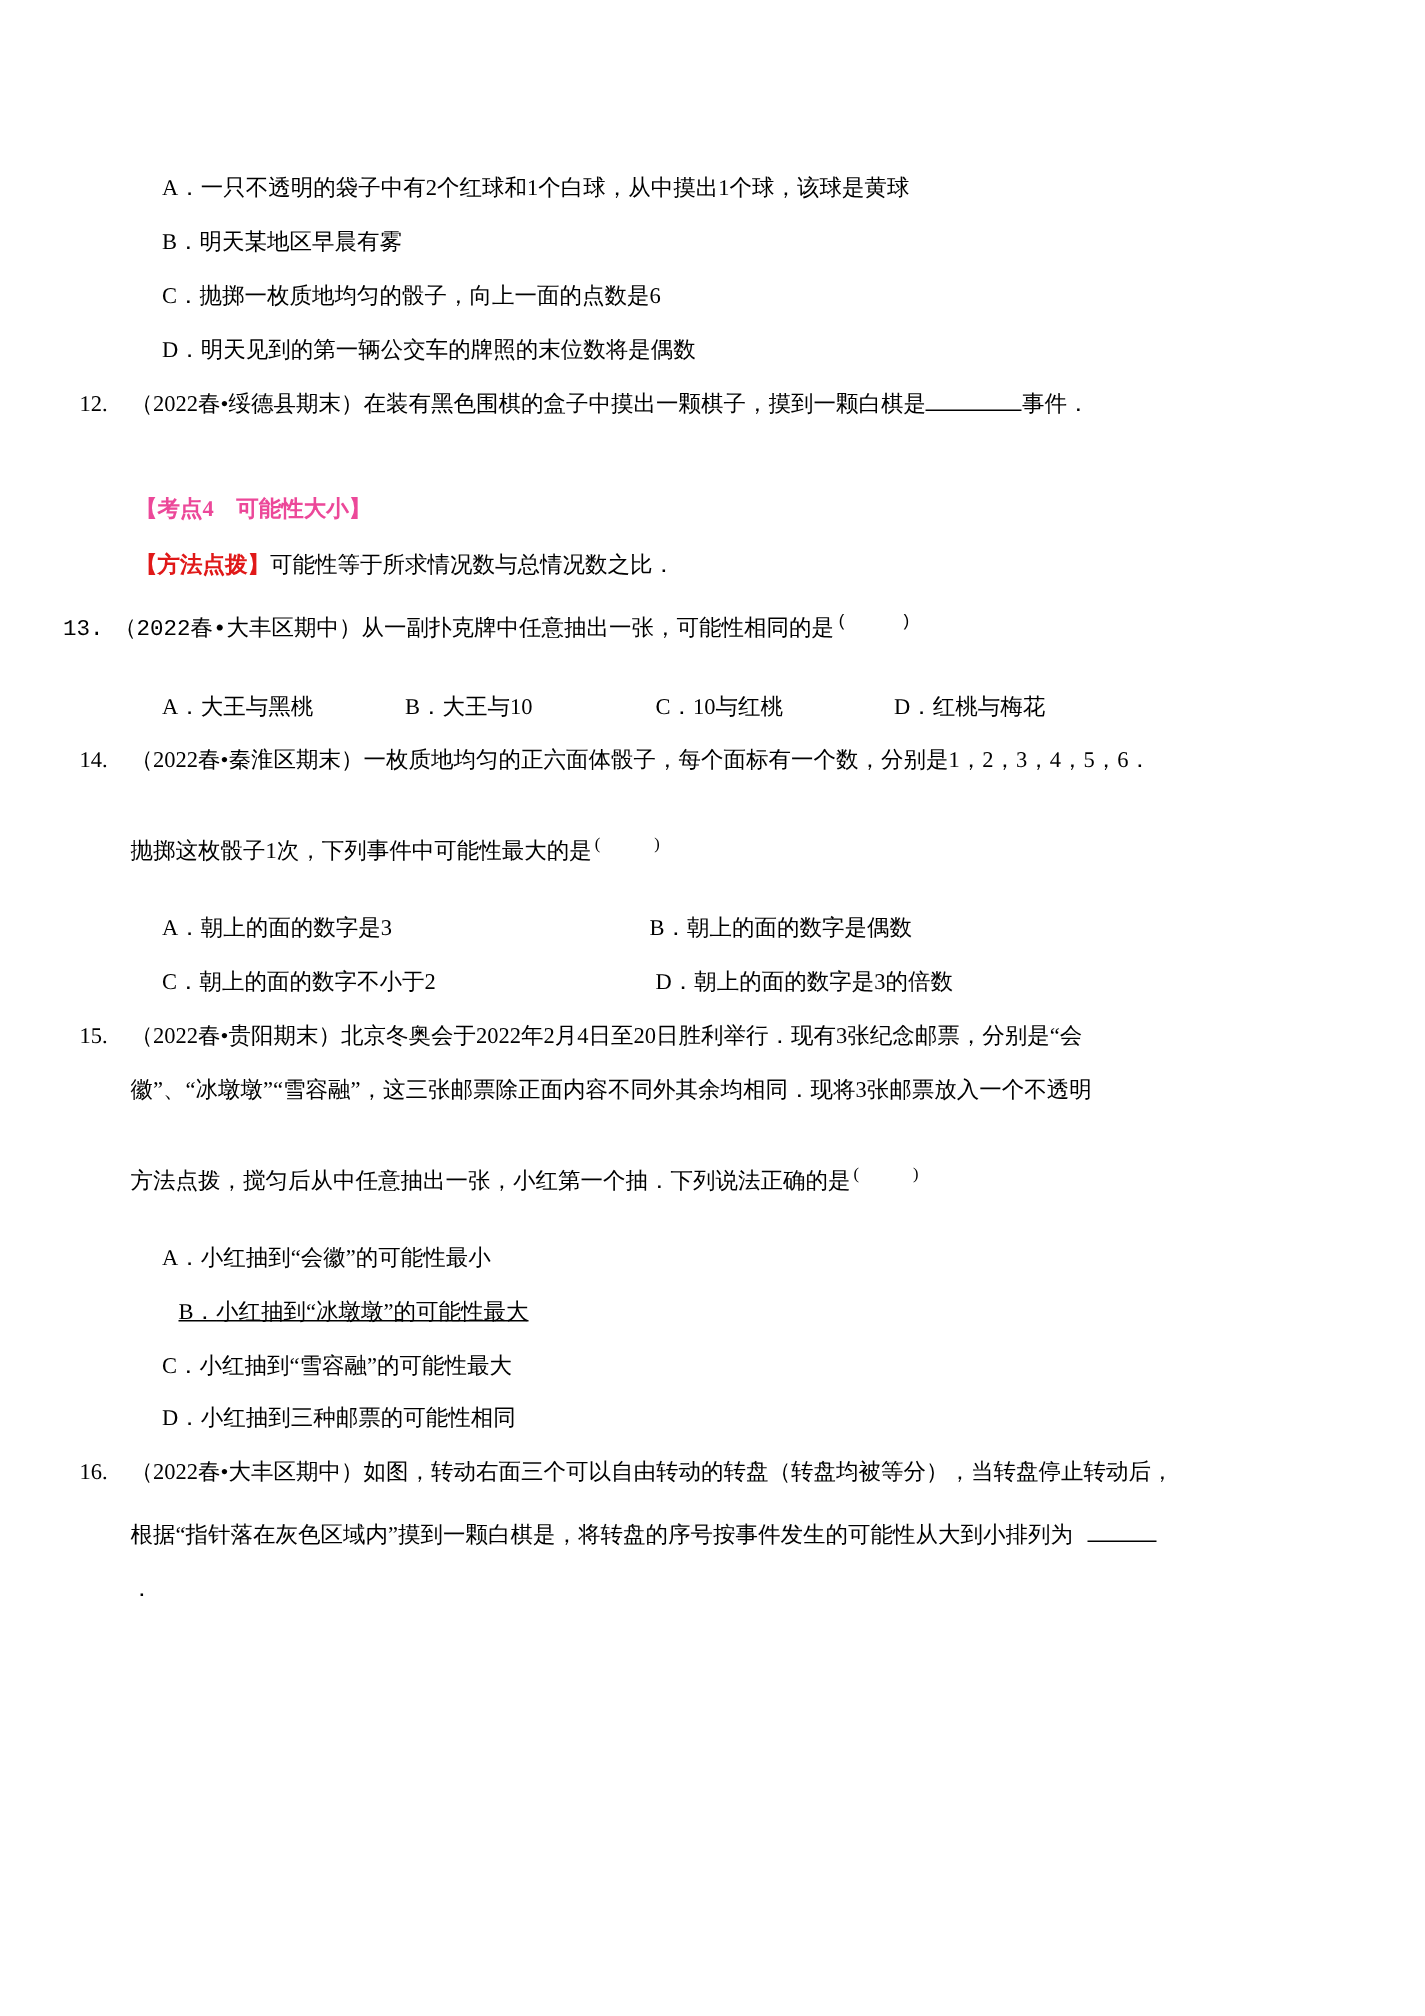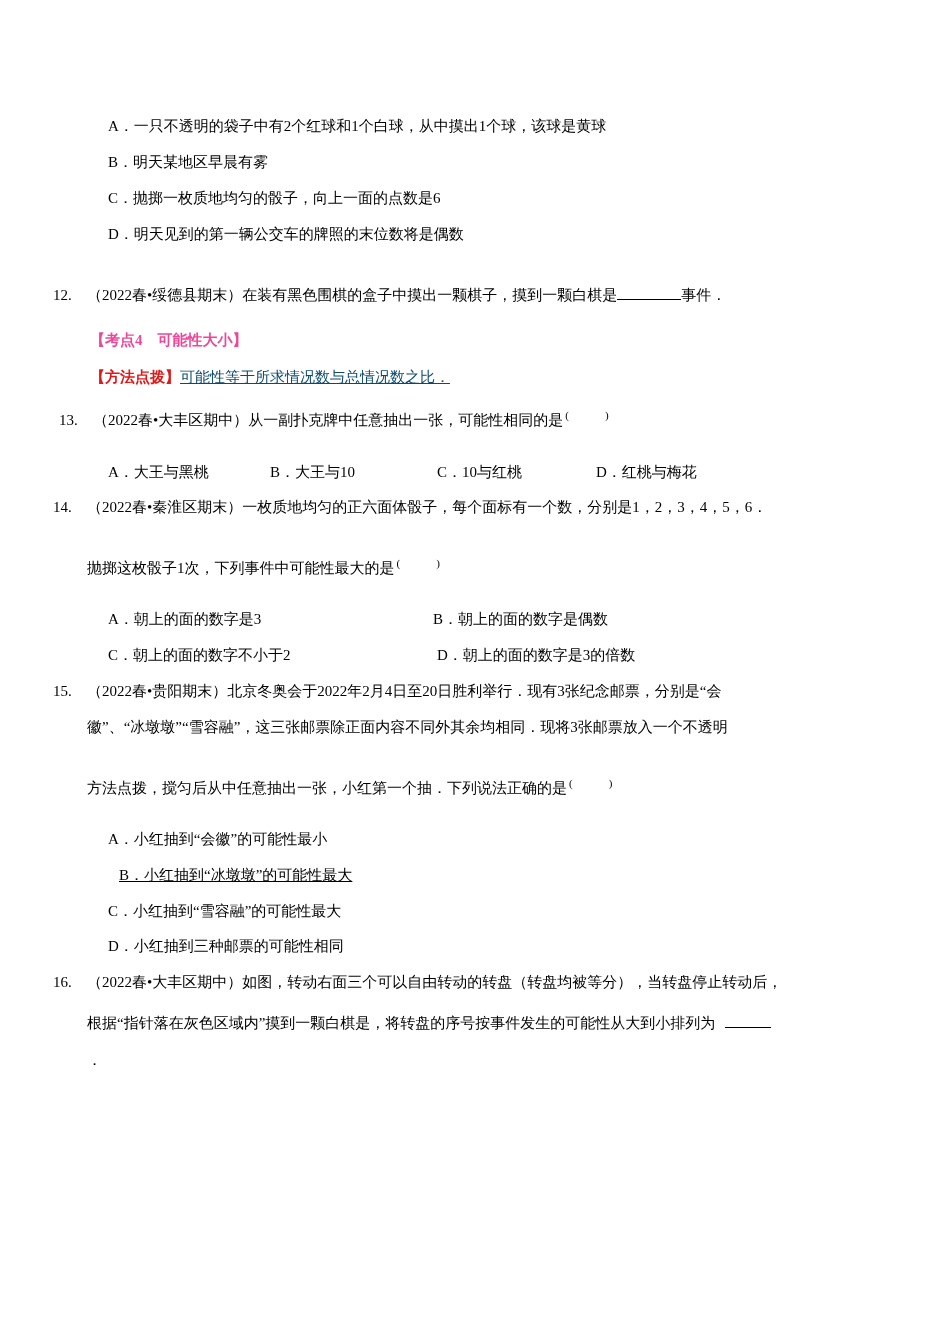--- a/index.html
+++ b/index.html
@@ -4,38 +4,38 @@
 <style>
   html, body { margin: 0; padding: 0; background: #ffffff; }
   body { width: 950px; height: 1344px; position: relative; overflow: hidden;
          font-family: "Liberation Serif", "DejaVu Serif", serif; color: #000; font-size: 15px; }
   .line { position: absolute; white-space: nowrap; line-height: 20px; }
   .blank { display: inline-block; border-bottom: 1px solid #000; height: 14px; vertical-align: baseline; }
   .paren { font-size: 11px; vertical-align: 6px; margin-left: 2px; letter-spacing: 0; }
   .paren-gap { display: inline-block; width: 36px; }
   .blue { color: #ec4899; font-weight: bold; }
   .red-b { color: #e01818; font-weight: bold; }
-  .red { color: #0c4a6e; text-decoration: underline; }
+  .red { color: #000000; }
 </style>
 </head>
 <body>
 
 <div class="line" style="left:108px; top:116px;"><span>A．</span><span>一只不透明的袋子中有2个红球和1个白球，从中摸出1个球，该球是黄球</span></div>
 <div class="line" style="left:108px; top:152px;"><span>B．</span><span>明天某地区早晨有雾</span></div>
 <div class="line" style="left:108px; top:188px;"><span>C．</span><span>抛掷一枚质地均匀的骰子，向上一面的点数是6</span></div>
 <div class="line" style="left:108px; top:224px;"><span>D．</span><span>明天见到的第一辆公交车的牌照的末位数将是偶数</span></div>
 
 <div class="line" style="left:53px; top:259px;">
-  <span style="display:inline-block;width:34px;margin-top:26px;">12.</span><span>（2022春•绥德县期末）</span><span>在装有黑色围棋的盒子中摸出一颗棋子，摸到一颗白棋是</span><span class="blank" style="width:64px;"></span><span>事件．</span>
+  <span style="display:inline-block;width:34px;">12.</span><span>（2022春•绥德县期末）</span><span>在装有黑色围棋的盒子中摸出一颗棋子，摸到一颗白棋是</span><span class="blank" style="width:64px;"></span><span>事件．</span>
 </div>
 
 <div class="line blue" style="left:90px; top:330px;">【考点4　可能性大小】</div>
 <div class="line" style="left:90px; top:367px;"><span class="red-b">【方法点拨】</span><span class="red">可能性等于所求情况数与总情况数之比．</span></div>
 
-<div class="line" style="left:59px; top:405px;">
+<div class="line" style="left:42px; top:405px;font-family:Liberation Mono, monospace;">
   <span style="display:inline-block;width:34px;">13.</span><span>（2022春•大丰区期中）</span><span>从一副扑克牌中任意抽出一张，可能性相同的是</span><span class="paren"><span>(</span><span class="paren-gap"></span><span>)</span></span>
 </div>
 <div class="line" style="left:108px; top:462px;"><span>A．</span><span>大王与黑桃</span></div>
 <div class="line" style="left:270px; top:462px;"><span>B．</span><span>大王与10</span></div>
 <div class="line" style="left:437px; top:462px;"><span>C．</span><span>10与红桃</span></div>
 <div class="line" style="left:596px; top:462px;"><span>D．</span><span>红桃与梅花</span></div>
 
 <div class="line" style="left:53px; top:497px;">
   <span style="display:inline-block;width:34px;">14.</span><span>（2022春•秦淮区期末）</span><span>一枚质地均匀的正六面体骰子，每个面标有一个数，分别是1，2，3，4，5，6．</span>
 </div>

